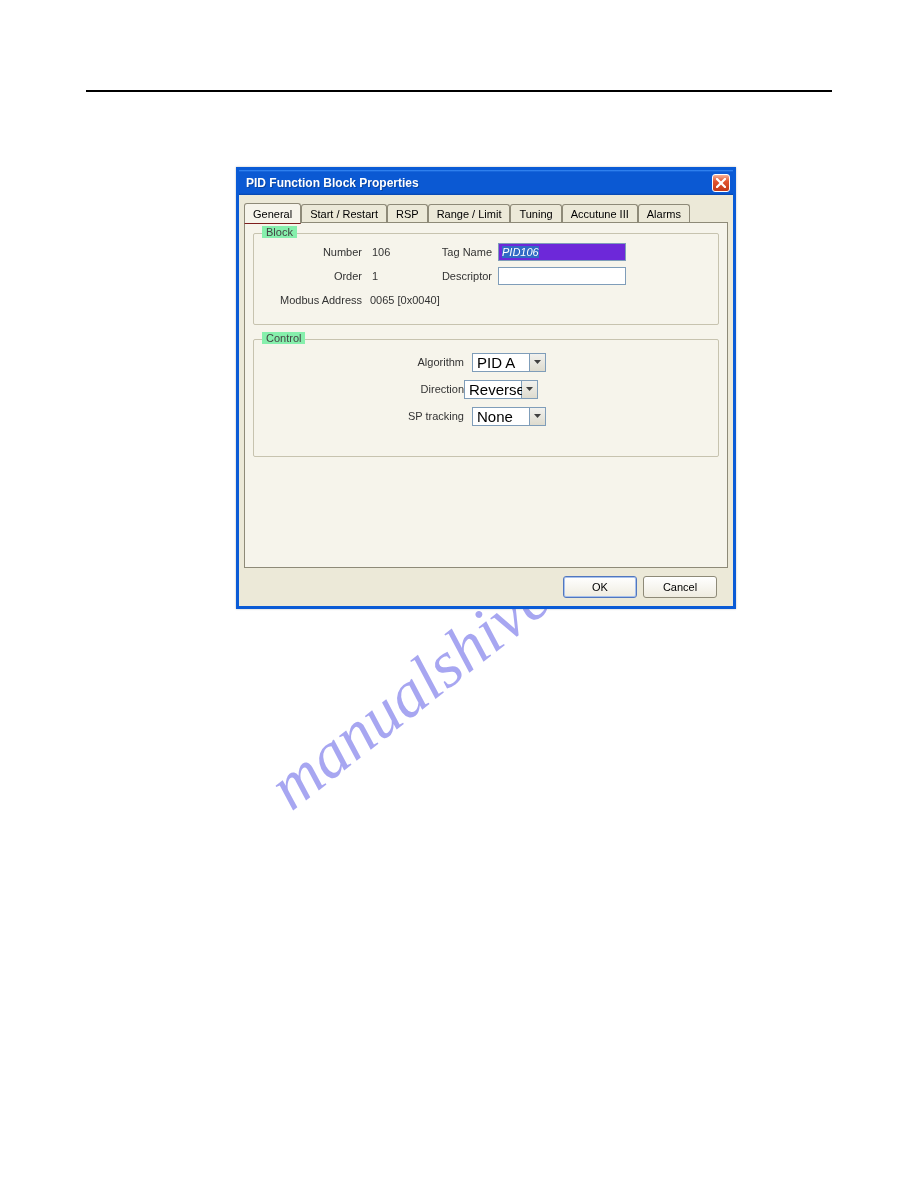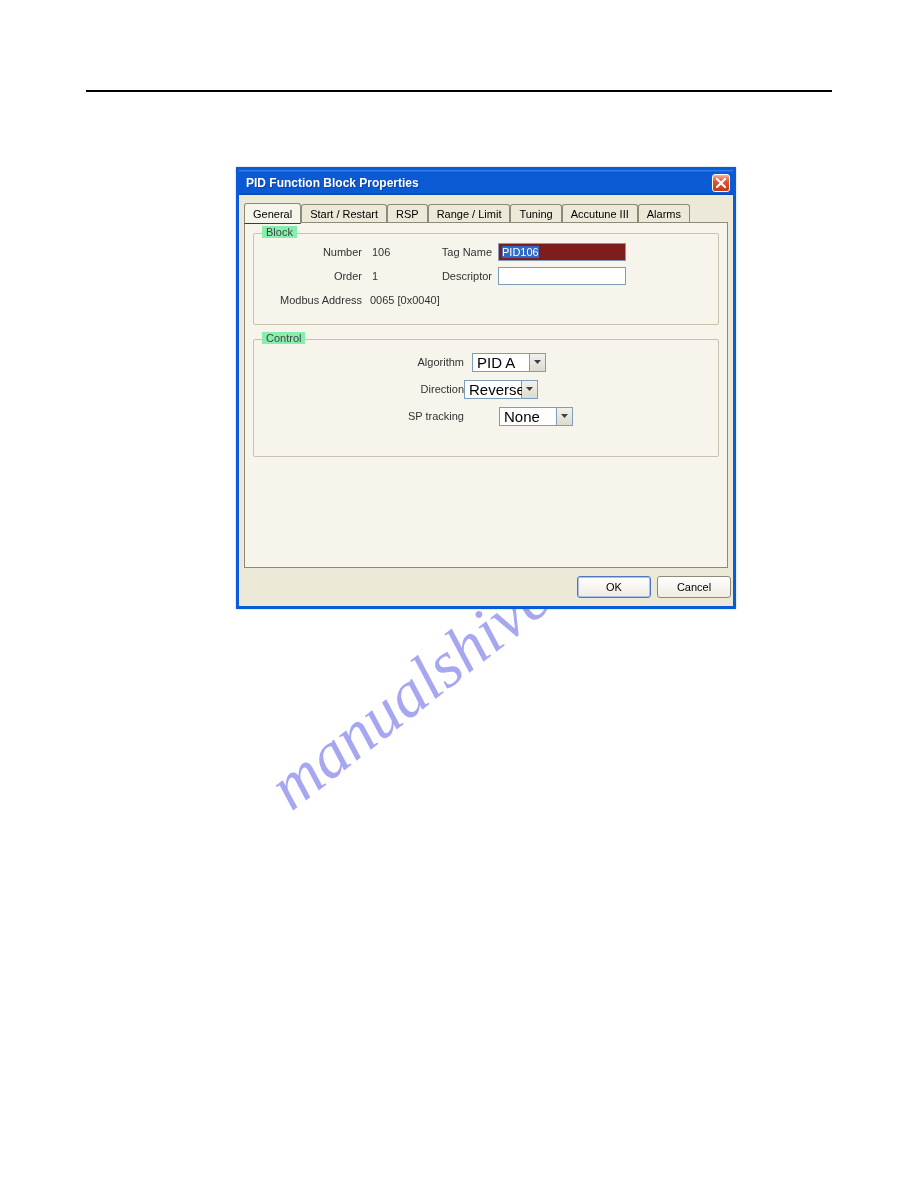--- a/index.html
+++ b/index.html
@@ -146,21 +146,22 @@
   }
   .textinput {
     height: 18px;
     border: 1px solid #7f9db9;
     background: #fff;
     padding: 1px 3px;
     font: inherit;
     font-size: 11px;
   }
   .textinput.sel {
-    background: #7f1d1d;
+    background: #6d28d9;
+    font-style: italic;
   }
   .textinput.sel .seltext {
     background: #316ac5;
     color: #fff;
   }
   .selectwrap {
     display: inline-flex;
     align-items: stretch;
     height: 19px;
   }
@@ -186,21 +187,21 @@
   .arrow-down {
     width: 7px;
     height: 4px;
     display: block;
   }
   .arrow-down path {
     fill: #404040;
   }
   .buttons {
     position: absolute;
-    right: 2px;
+    right: 16px;
     bottom: 8px;
     display: flex;
     gap: 6px;
   }
   .btn {
     width: 74px;
     height: 22px;
     border: 1px solid #8e8a78;
     background: linear-gradient(#ffffff, #efece0);
     border-radius: 3px;
@@ -307,21 +308,21 @@
               <span>Reverse</span>
             </span>
           <span class="sbtn">
             <svg class="arrow-down" viewBox="0 0 7 4">
                 <path d="M0 0 L7 0 L3.5 4 Z"></path>
               </svg>
           </span>
         </span>
       </div>
 
-      <div class="row" style="left:0; top:66px; width:100%;gap:27px;">
+      <div class="row" style="left:0; top:66px; width:100%;">
         <span class="lbl" style="width:210px;">SP tracking</span>
         <span class="selectwrap" style="margin-left:8px;">
           <span class="sfield">
               <span>None</span>
             </span>
           <span class="sbtn">
             <svg class="arrow-down" viewBox="0 0 7 4">
                 <path d="M0 0 L7 0 L3.5 4 Z"></path>
               </svg>
           </span>

